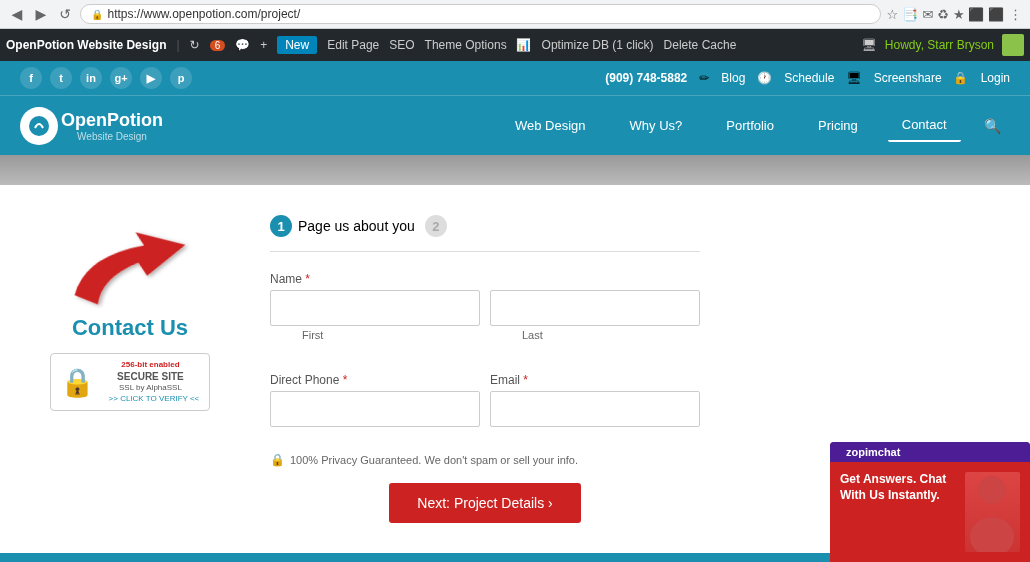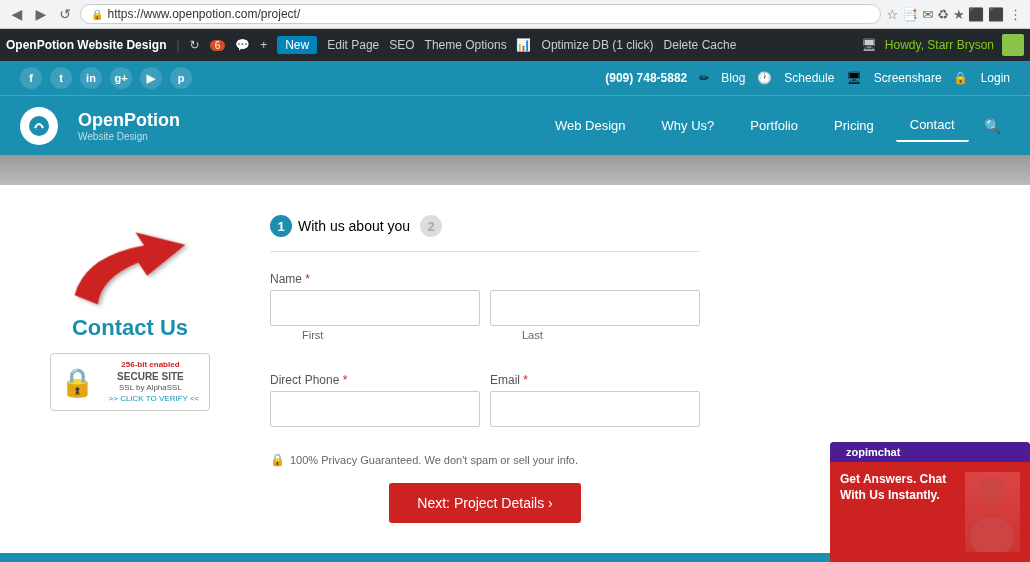--- a/index.html
+++ b/index.html
@@ -93,30 +93,30 @@
 
     
     .main-nav {
       background: #1a8fb0;
       display: flex;
       align-items: center;
       padding: 0 20px;
       height: 60px;
       border-top: 1px solid rgba(255,255,255,0.2);
     }
-    .logo { display: flex; align-items: center; gap: 20px; color: #fff; font-size: 18px; font-weight: bold; margin-right: auto; }
+    .logo { display: flex; align-items: center; gap: 3px; color: #fff; font-size: 18px; font-weight: bold; margin-right: auto; text-align: center; }
     .logo-circle {
       width: 38px; height: 38px;
       background: #fff;
       border-radius: 50%;
       display: flex; align-items: center; justify-content: center;
       font-size: 20px; color: #1a8fb0;
     }
     .logo-subtitle { font-size: 10px; color: rgba(255,255,255,0.7); display: block; font-weight: normal; }
-    .nav-links { display: flex; align-items: center; gap: 8px; }
+    .nav-links { display: flex; align-items: center; gap: 16px; }
     .nav-link {
       color: #fff; text-decoration: none; padding: 8px 14px;
       font-size: 13px; cursor: pointer; border-radius: 2px;
     }
     .nav-link.active { border-bottom: 2px solid #ffffff; text-align: center; }
     .search-icon-nav { color: #fff; font-size: 14px; cursor: pointer; padding: 8px; }
 
     
     .hero-stub {
       background: #888;
@@ -392,21 +392,21 @@
         <div style="font-size:8px;">SSL by AlphaSSL</div>
         <div class="click">&gt;&gt; CLICK TO VERIFY &lt;&lt;</div>
       </div>
     </div>
   </div>
 
   <div class="form-panel">
     <div class="form-steps">
       <div class="step active">
         <div class="step-num">1</div>
-        <span>With us about you</span>
+        <span>Page us about you</span>
       </div>
       <div class="step inactive">
         <div class="step-num">2</div>
       </div>
     </div>
 
     <div class="form-group">
       <label class="form-label">
         <span>Name</span>
         <span class="req"> *</span>

